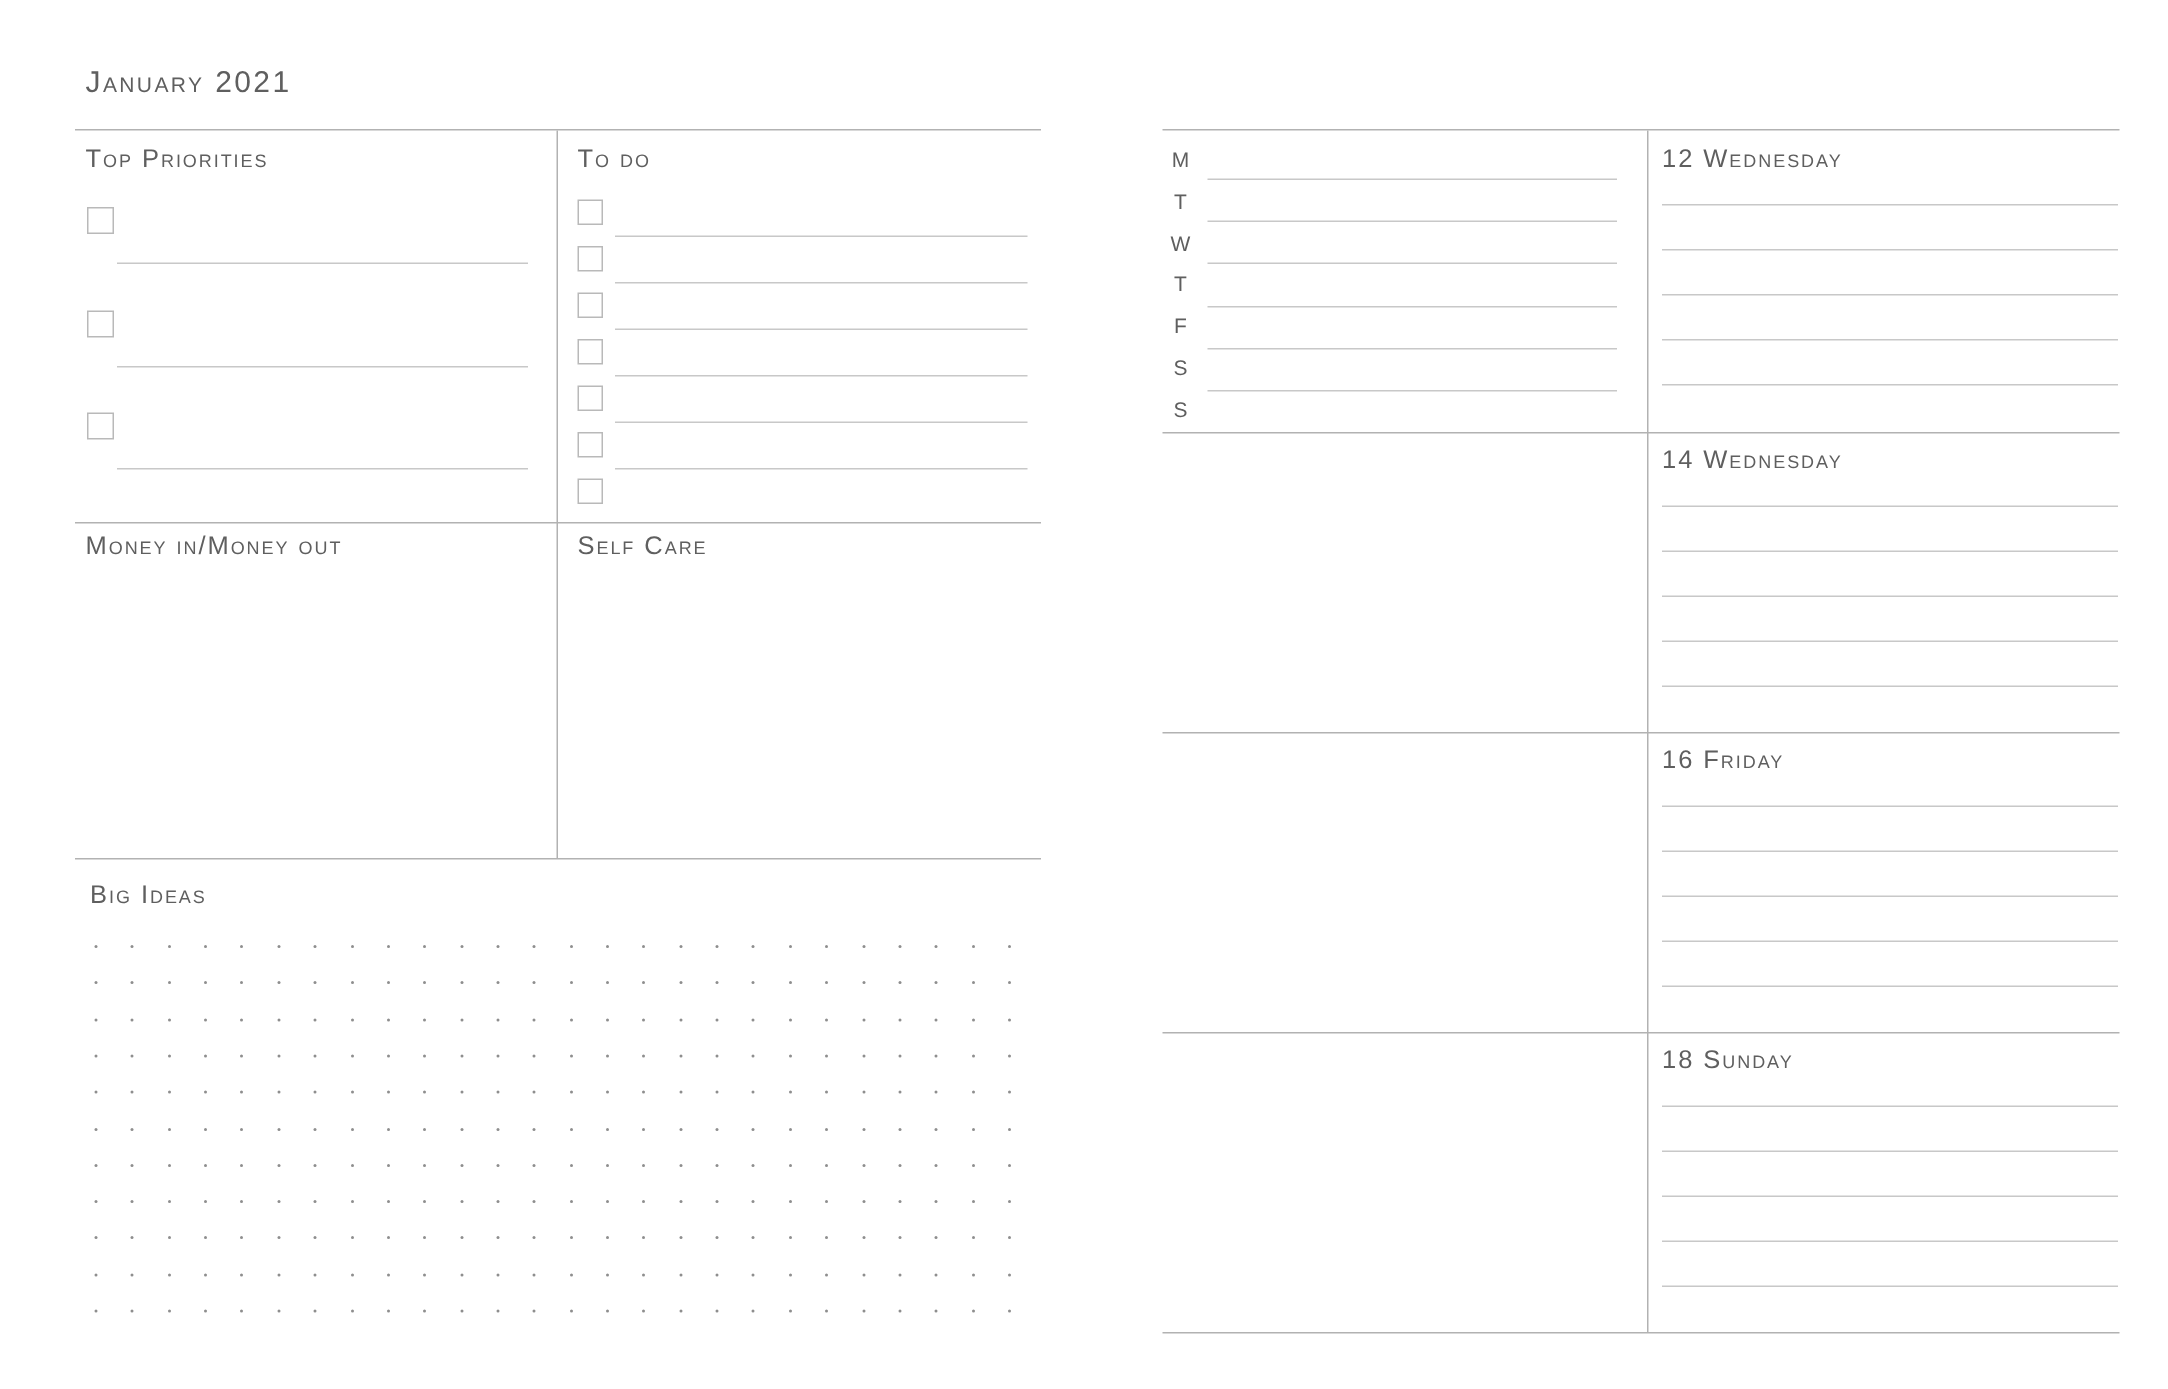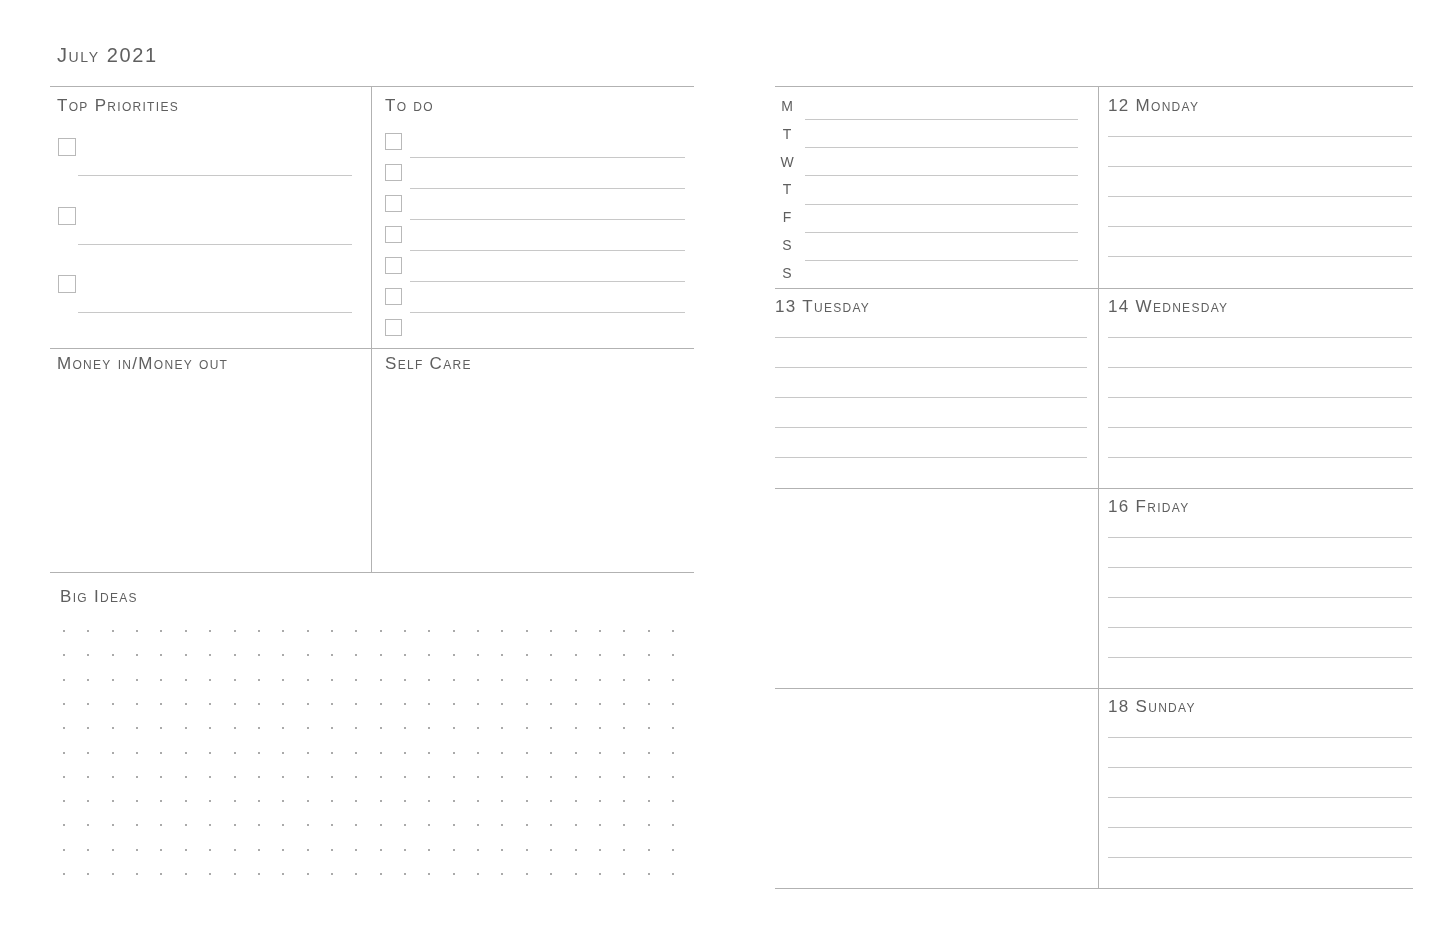--- a/index.html
+++ b/index.html
@@ -47,21 +47,21 @@
     color:var(--text-color);
   }
   .dot-grid{position:absolute;width:640px;height:260px;}
   .dot{position:absolute;width:2px;height:2px;border-radius:50%;background:var(--dot-color);}
 </style>
 </head>
 <body>
 
 <div class="spread">
 
-  <div class="page-title">July 2021</div>
+  <div class="page-title">January 2021</div>
 
   <div class="left-grid">
     <div class="divider v" style="left:321px"></div>
     <div class="divider h" style="top:261px"></div>
     <div class="hdr" style="left:7px;top:9px">Top Priorities</div>
     <div class="hdr" style="left:335px;top:9px">To do</div>
     <div class="hdr" style="left:7px;top:267px">Money in/Money out</div>
     <div class="hdr" style="left:335px;top:267px">Self Care</div>
   <div class="checkbox" style="left: 8px; top: 51px; width: 16px; height: 16px;"></div>
       <div class="rule" style="left: 28px; top: 88px; width: 274px;"></div>
@@ -388,34 +388,26 @@
         <div class="rule" style="left: 30px; top: 88px; width: 273px;"></div>
         <div class="week-letter" style="left: 0px; top: 95px; width: 24px;">T</div>
         <div class="rule" style="left: 30px; top: 117px; width: 273px;"></div>
         <div class="week-letter" style="left: 0px; top: 123px; width: 24px;">F</div>
         <div class="rule" style="left: 30px; top: 145px; width: 273px;"></div>
         <div class="week-letter" style="left: 0px; top: 151px; width: 24px;">S</div>
         <div class="rule" style="left: 30px; top: 173px; width: 273px;"></div>
         <div class="week-letter" style="left: 0px; top: 179px; width: 24px;">S</div>
       </div>
       <div class="cell" style="left: 323px; top: 0px; width: 315px; height: 201px;">
-        <div class="day-hdr" style="left: 10px; top: 9px;">12 Monday</div>
+        <div class="day-hdr" style="left: 10px; top: 9px;">12 Wednesday</div>
         <div class="rule" style="left: 10px; top: 49px; width: 304px;"></div>
         <div class="rule" style="left: 10px; top: 79px; width: 304px;"></div>
         <div class="rule" style="left: 10px; top: 109px; width: 304px;"></div>
         <div class="rule" style="left: 10px; top: 139px; width: 304px;"></div>
         <div class="rule" style="left: 10px; top: 169px; width: 304px;"></div>
-      </div>
-      <div class="cell" style="left: 0px; top: 201px; width: 323px; height: 200px;">
-        <div class="day-hdr" style="left: 0px; top: 9px;">13 Tuesday</div>
-        <div class="rule" style="left: 0px; top: 49px; width: 312px;"></div>
-        <div class="rule" style="left: 0px; top: 79px; width: 312px;"></div>
-        <div class="rule" style="left: 0px; top: 109px; width: 312px;"></div>
-        <div class="rule" style="left: 0px; top: 139px; width: 312px;"></div>
-        <div class="rule" style="left: 0px; top: 169px; width: 312px;"></div>
       </div>
       <div class="cell" style="left: 323px; top: 201px; width: 315px; height: 200px;">
         <div class="day-hdr" style="left: 10px; top: 9px;">14 Wednesday</div>
         <div class="rule" style="left: 10px; top: 49px; width: 304px;"></div>
         <div class="rule" style="left: 10px; top: 79px; width: 304px;"></div>
         <div class="rule" style="left: 10px; top: 109px; width: 304px;"></div>
         <div class="rule" style="left: 10px; top: 139px; width: 304px;"></div>
         <div class="rule" style="left: 10px; top: 169px; width: 304px;"></div>
       </div>
       <div class="cell" style="left: 323px; top: 401px; width: 315px; height: 200px;">

